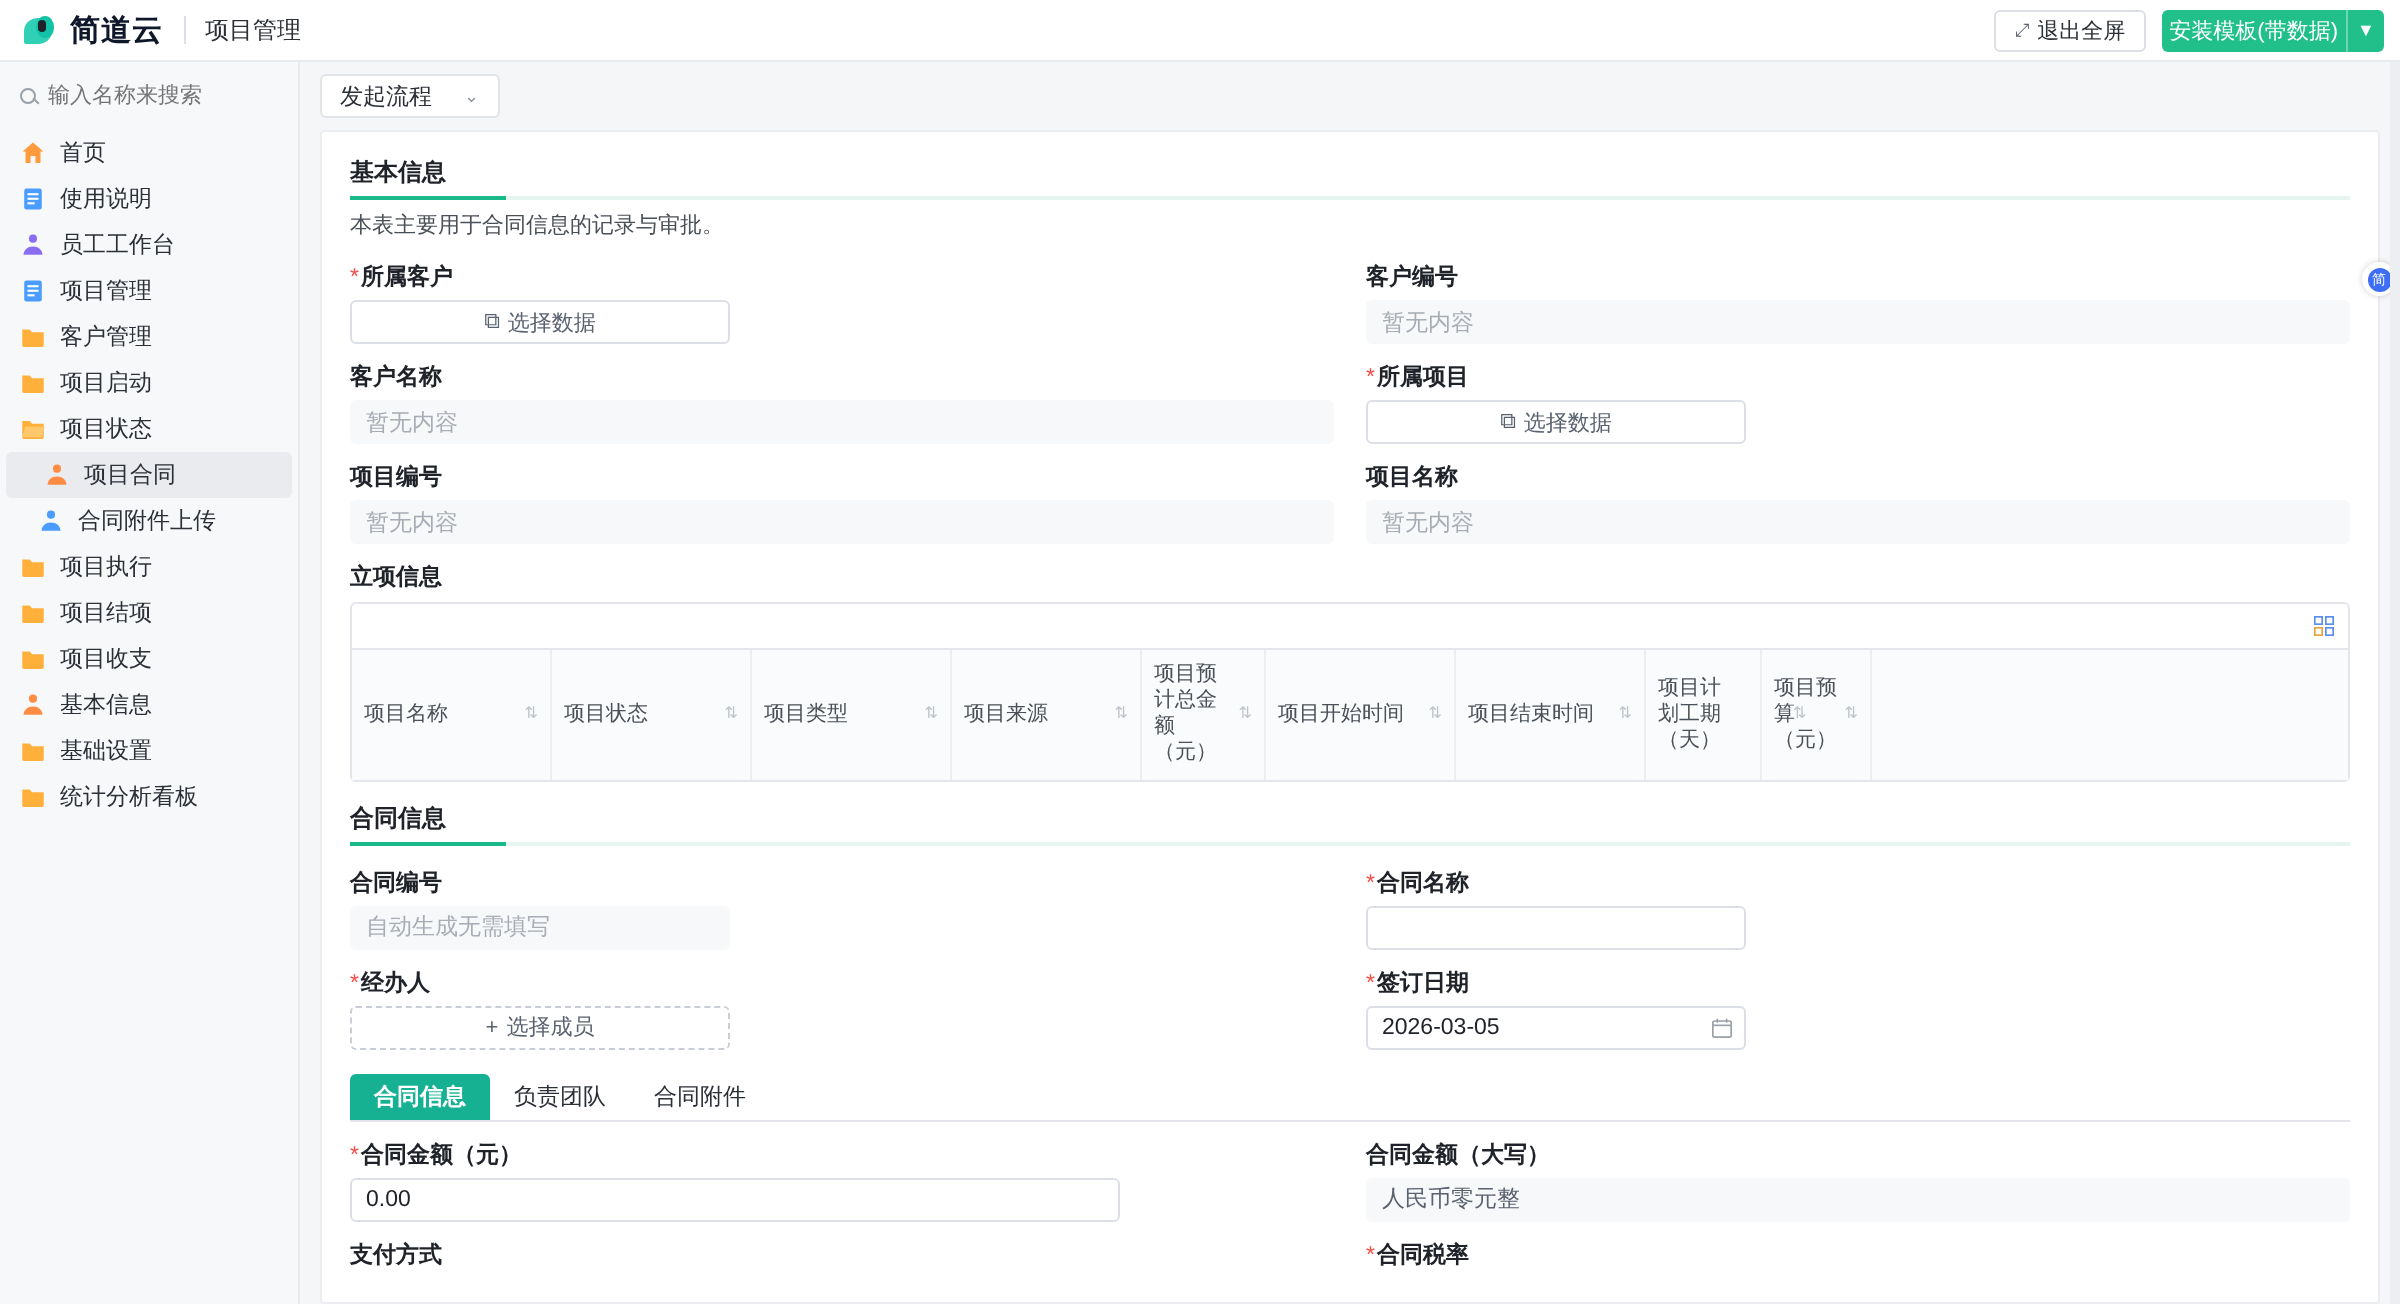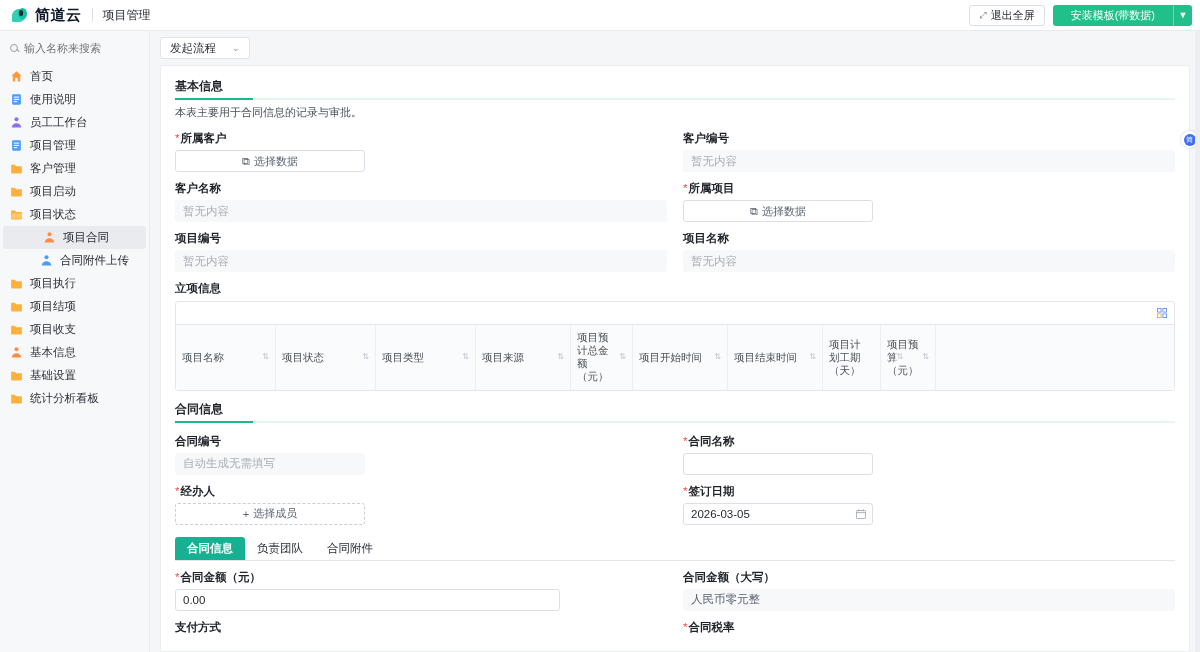--- a/index.html
+++ b/index.html
@@ -35,21 +35,21 @@
   .app-title { font-size: 12px; color: #2b2f36; }
   .topbar-right { margin-left: auto; display: flex; align-items: center; gap: 8px; }
   .btn-ghost {
     height: 21px; padding: 0 9px; border: 1px solid #dcdfe6; border-radius: 3px;
     background: #fff; font-size: 11px; color: #2b2f36; display: flex;
     align-items: center; gap: 4px; cursor: pointer; white-space: nowrap;
   }
   .btn-ghost .ic { font-size: 9px; color: #5a6270; }
   .split-btn { display: flex; align-items: stretch; }
   .btn-primary {
-    height: 21px; padding: 0 18px; background: #21c08b; color: #fff;
+    height: 21px; padding: 0 4px; background: #21c08b; color: #fff;
     border: none; border-radius: 3px 0 0 3px; font-size: 11px;
     display: flex; align-items: center; cursor: pointer; white-space: nowrap;
   }
   .btn-primary-caret {
     height: 21px; width: 19px; background: #21c08b; color: #fff;
     border-left: 1px solid rgba(255,255,255,.35); border-radius: 0 3px 3px 0;
     display: flex; align-items: center; justify-content: center;
     font-size: 9px; cursor: pointer;
   }
 
@@ -76,21 +76,21 @@
   }
   .search-input {
     border: none; background: transparent; outline: none; font-size: 11px;
     color: #8f959e; width: 110px; font-family: inherit;
   }
   .nav { margin-top: 6px; overflow-y: auto; }
   .nav-item {
     display: flex; align-items: center; gap: 7px; height: 23px;
     padding: 0 10px; font-size: 11.5px; color: #2b2f36; cursor: pointer;
   }
-  .nav-item.sub { padding-left: 40px; align-items: center; }
+  .nav-item.sub { padding-left: 19px; align-items: center; }
   .nav-item.active { background: #e9ebef; border-radius: 3px; margin: 0 3px; }
   .ic16 { width: 13px; height: 13px; flex: 0 0 13px; display: block; }
 
   
   .main { flex: 1 1 auto; min-width: 0; display: flex; flex-direction: column; background: #f5f6f7; position: relative; }
   .toolbar {
     height: 34px; flex: 0 0 34px; display: flex; align-items: center; padding: 0 10px;
     background: #f5f6f7;
   }
   .flow-btn {

